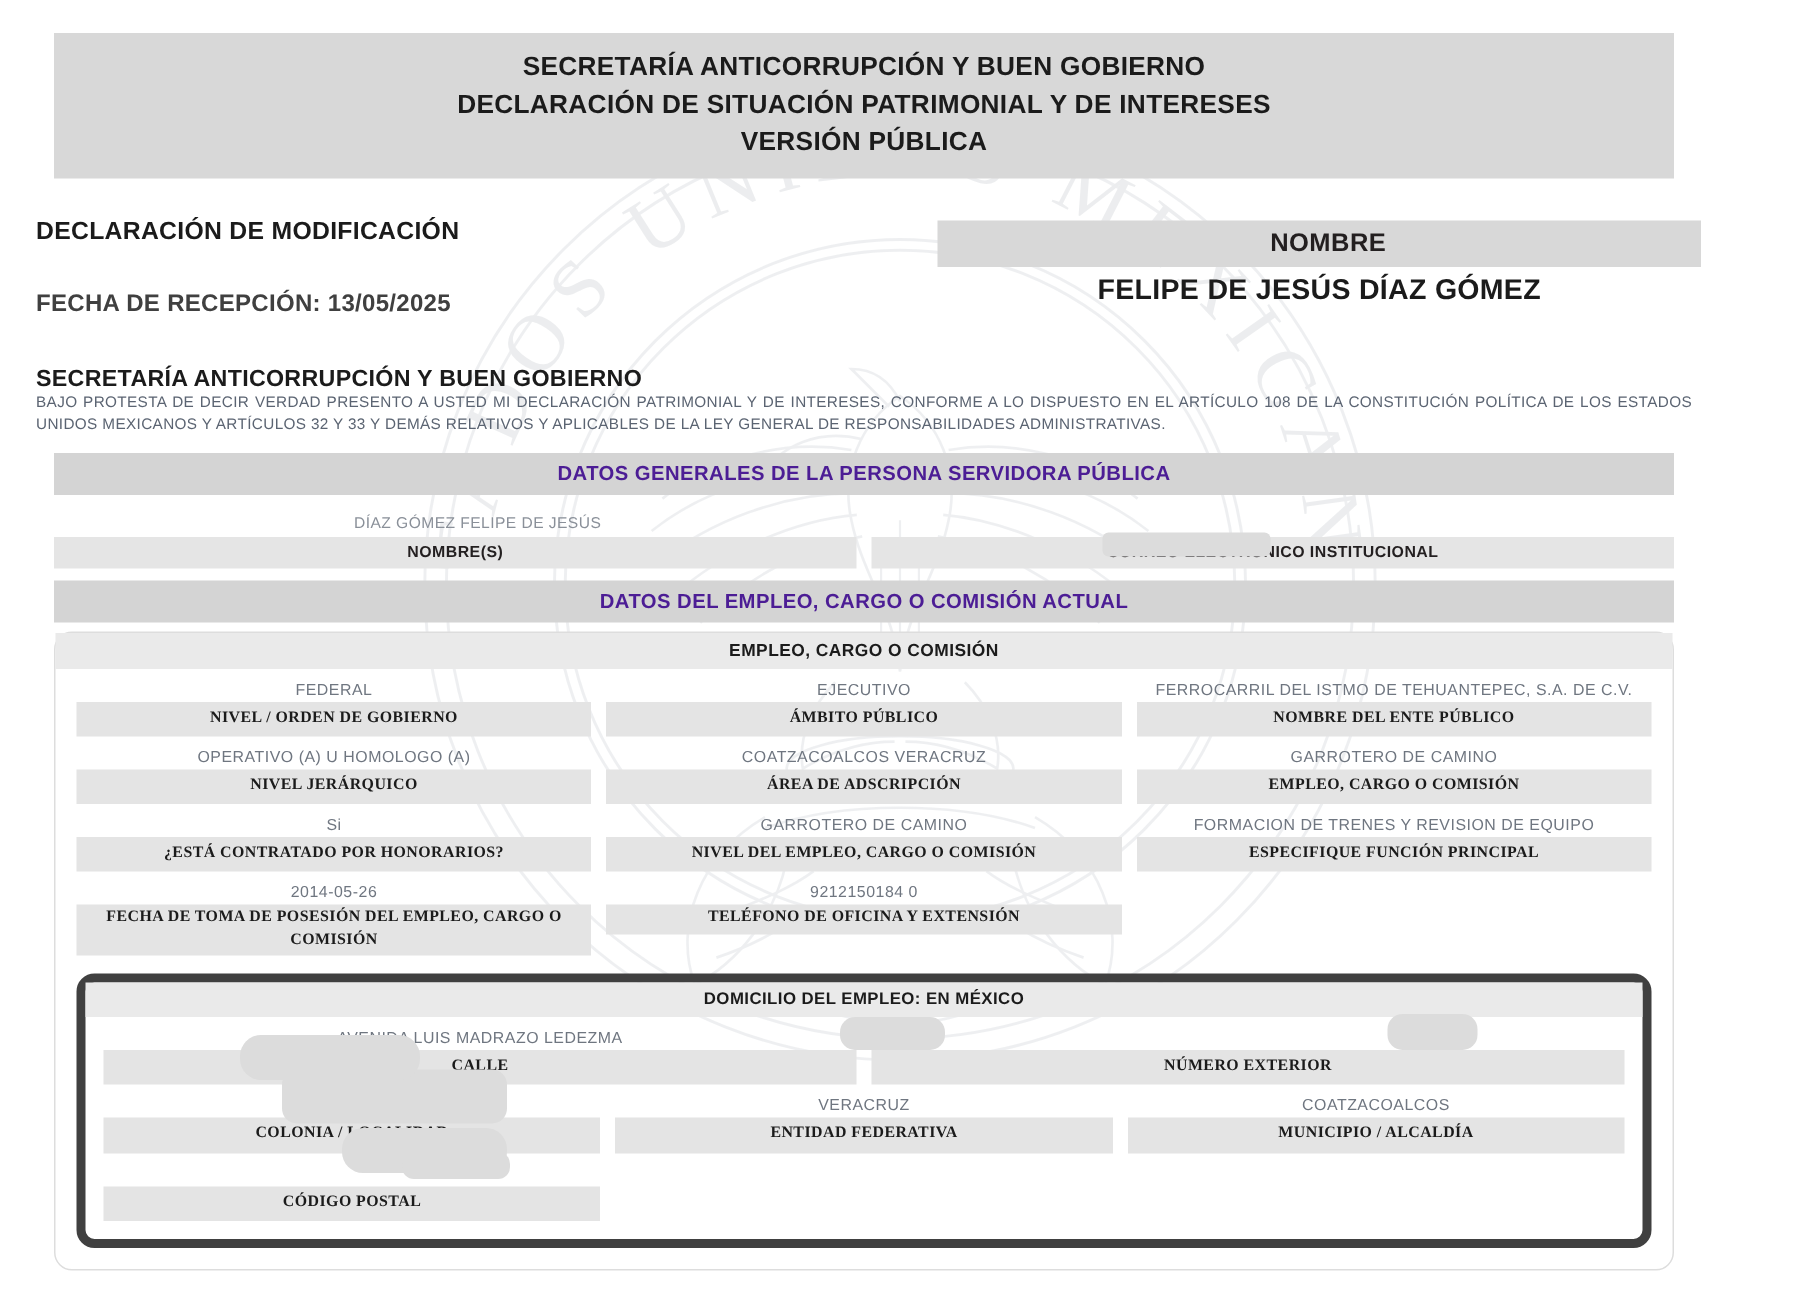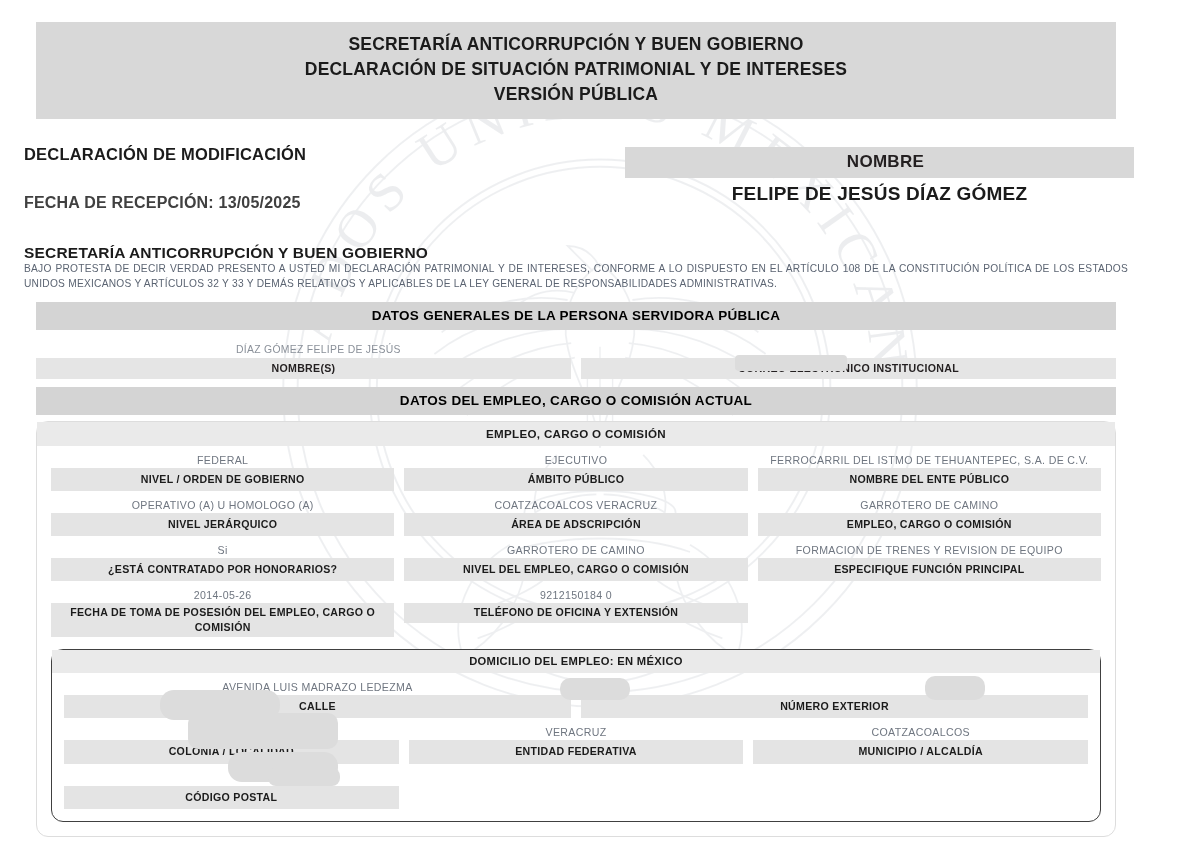--- a/index.html
+++ b/index.html
@@ -96,21 +96,21 @@
 
   
   .section-bar {
     margin: 10px 18px 0 18px;
     background: #d4d4d4;
     text-align: center;
     font-size: 13.5px;
     font-weight: bold;
     padding: 6px 0 7px 0;
     letter-spacing: .3px;
-    color: #000000;
+    color: #4c1d95;
   }
   .section-bar.tight { margin-top: 8px; }
 
   .row3 {
     display: flex;
     gap: 10px;
     margin-top: 7px;
   }
   .cell { flex: 1 1 0; min-width: 0; }
   .cell .value {
@@ -125,20 +125,21 @@
   }
   .cell .label {
     background: #e4e4e4;
     text-align: center;
     font-size: 10.6px;
     font-weight: bold;
     letter-spacing: .3px;
     padding: 4px 2px 5px 2px;
     color: #1b1b1b;
     line-height: 1.35;
+    font-family: Liberation Serif, serif;
   }
   .cell .label.two-line { padding: 2px 2px 3px 2px; }
   .cell.blank .label { background: transparent; }
 
   
   .gen-rows { margin: 12px 18px 0 18px; }
   .gen-row { display: flex; gap: 10px; }
   .gen-cell { flex: 1 1 0; }
   .gen-cell .value {
     font-size: 10.4px;
@@ -172,21 +173,21 @@
     font-size: 11.6px;
     font-weight: bold;
     letter-spacing: .3px;
     padding: 5px 0 6px 0;
     margin: 0 -14px;
     color: #1b1b1b;
   }
 
   .subcard {
     margin-top: 12px;
-    border: 1px solid #404040;
+    border: 6px solid #404040;
     border-radius: 12px;
     padding: 0 12px 12px 12px;
   }
   .subcard-bar {
     background: #eaeaea;
     text-align: center;
     font-size: 11.2px;
     font-weight: bold;
     letter-spacing: .3px;
     padding: 5px 0 6px 0;

